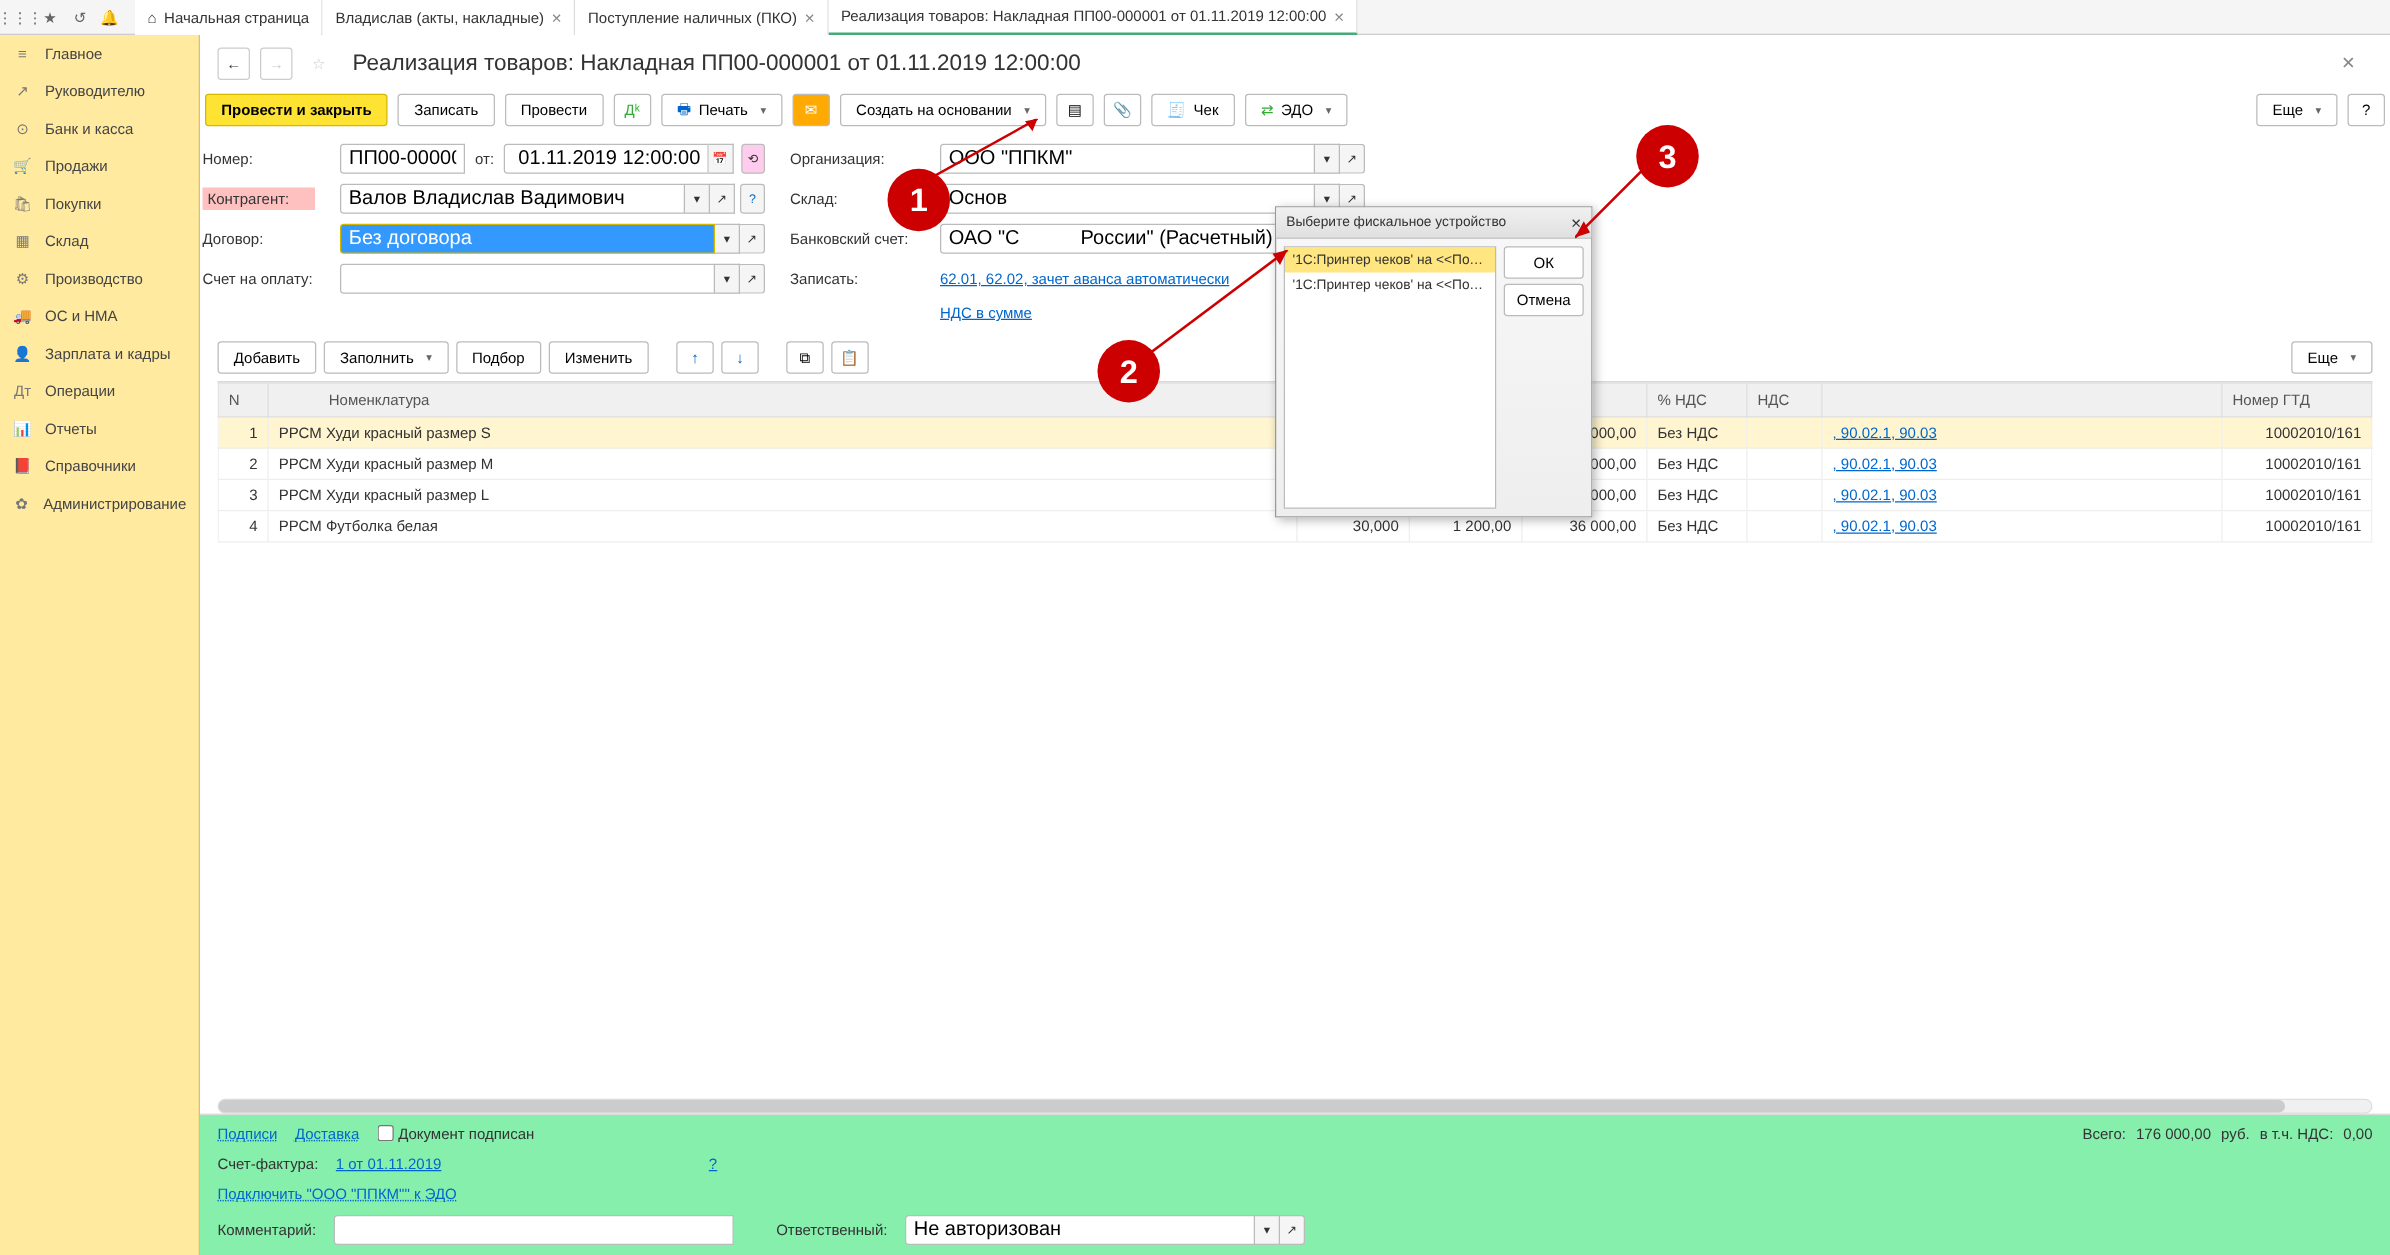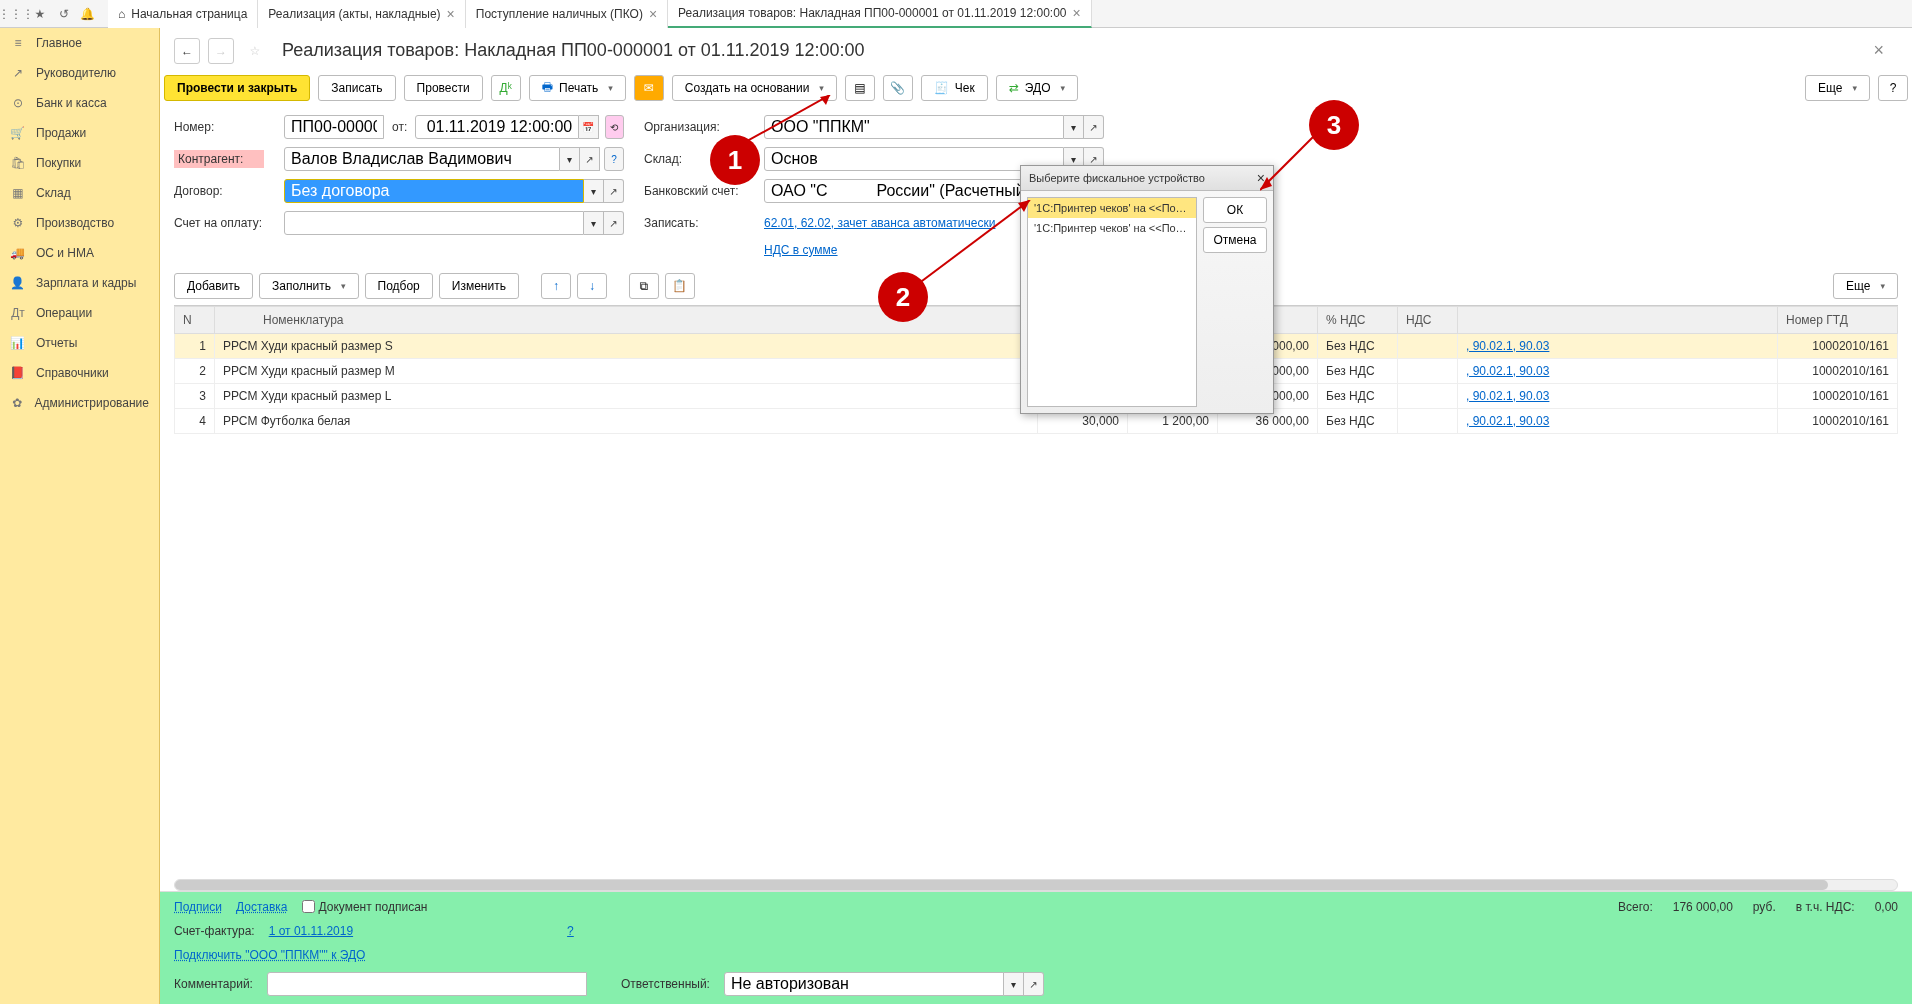--- a/index.html
+++ b/index.html
@@ -17,40 +17,40 @@
 .content { flex: 1; display: flex; flex-direction: column; overflow: hidden; padding: 0; }
 .doc-header-row { display: flex; align-items: center; padding: 8px 14px 0; gap: 8px; }
 .nav-btn { width: 26px; height: 26px; border: 1px solid #ccc; background: #fff; display: flex; align-items: center; justify-content: center; cursor: pointer; border-radius: 3px; }
 .doc-title { font-size: 18px; font-weight: normal; margin-left: 6px; }
 .close-doc { margin-left: auto; font-size: 18px; color: #888; cursor: pointer; padding: 4px 14px; }
 .cmd-bar { display: flex; align-items: center; padding: 10px 4px; gap: 8px; flex-wrap: wrap; }
 .btn { height: 26px; padding: 0 12px; border: 1px solid #bbb; background: #fff; border-radius: 3px; cursor: pointer; font-size: 12px; display: inline-flex; align-items: center; gap: 6px; }
 .btn.primary { background: #ffe333; border-color: #d4b800; font-weight: bold; }
 .btn.icon-only { width: 30px; padding: 0; justify-content: center; }
 .btn.has-dd::after { content: "▾"; font-size: 9px; color: #666; margin-left: 4px; }
-.form-grid { display: grid; grid-template-columns: 90px 340px 100px 340px; gap: 8px 20px; padding: 4px 14px 10px; align-items: center; }
+.form-grid { display: grid; grid-template-columns: 90px 340px 100px 340px; gap: 8px 20px; padding: 4px 2px 10px; align-items: center; }
 .form-label { font-size: 12px; color: #333; }
 .form-label.hl { background: #ffc0c0; padding: 2px 4px; }
 .field { display: flex; align-items: center; gap: 0; }
 .input { height: 24px; border: 1px solid #bbb; padding: 0 6px; font-size: 16px; background: #fff; flex: 1; border-radius: 3px 0 0 3px; }
 .input.sel { background: #3399ff; color: #fff; }
 .fld-btn { width: 20px; height: 24px; border: 1px solid #bbb; border-left: none; background: #f5f5f5; cursor: pointer; display: flex; align-items: center; justify-content: center; font-size: 10px; }
 .fld-btn:last-child { border-radius: 0 3px 3px 0; }
 .link { color: #0066cc; text-decoration: underline; cursor: pointer; font-size: 12px; }
 .link.dotted { text-decoration: underline dotted; }
 .table-toolbar { display: flex; align-items: center; padding: 6px 14px; gap: 6px; }
 .table-wrap { flex: 1; overflow: auto; border-top: 1px solid #ccc; margin: 0 14px; position: relative; }
 table { border-collapse: collapse; width: 100%; font-size: 12px; }
 th { background: #f0f0f0; border: 1px solid #ddd; padding: 6px 8px; text-align: left; font-weight: normal; color: #555; }
 td { border: 1px solid #eee; padding: 5px 8px; }
 tr.sel-row td { background: #fff5d0; }
 .num { text-align: right; }
 .footer { padding: 8px 14px; border-top: 1px solid #ddd; display: flex; flex-direction: column; gap: 10px; background: #86efac; }
 .footer-row { display: flex; align-items: center; gap: 14px; }
-.totals { display: flex; gap: 20px; margin-left: auto; align-items: flex-start; }
+.totals { display: flex; gap: 8px; margin-left: auto; align-items: flex-start; }
 .scrollbar-h { height: 12px; background: #f0f0f0; border: 1px solid #ddd; margin: 4px 14px 0; position: relative; border-radius: 6px; }
 .thumb-h { position: absolute; left: 0; width: 96%; height: 100%; background: #ccc; border-radius: 6px; }
 
 .dialog { position: absolute; left: 1020px; top: 165px; width: 254px; background: linear-gradient(#f8f8f8,#eee); border: 1px solid #999; box-shadow: 2px 2px 8px rgba(0,0,0,0.3); }
 .dialog-title { display: flex; align-items: center; padding: 4px 8px; font-size: 11px; background: linear-gradient(#f0f0f0,#e0e0e0); border-bottom: 1px solid #bbb; }
 .dialog-title .dclose { margin-left: auto; cursor: pointer; font-size: 14px; }
 .dialog-body { display: flex; padding: 6px; gap: 6px; }
 .dev-list { flex: 1; border: 1px solid #bbb; background: #fff; height: 210px; overflow: hidden; }
 .dev-item { padding: 4px 6px; font-size: 11px; cursor: pointer; white-space: nowrap; overflow: hidden; text-overflow: ellipsis; }
 .dev-item.sel { background: #ffe680; }
@@ -67,21 +67,21 @@
   <div class="tb-btn">⋮⋮⋮</div>
   <div class="tb-btn">★</div>
   <div class="tb-btn">↺</div>
   <div class="tb-btn">🔔</div>
   <div class="tabs-bar" id="tabs">
       <div class="tab">
         <span>⌂</span>
         <span>Начальная страница</span>
       </div>
       <div class="tab">
-        <span>Реализация (акты, накладные)</span>
+        <span>Владислав (акты, накладные)</span>
         <span class="close">×</span>
       </div>
       <div class="tab">
         <span>Поступление наличных (ПКО)</span>
         <span class="close">×</span>
       </div>
       <div class="tab active">
         <span>Реализация товаров: Накладная ПП00-000001 от 01.11.2019 12:00:00</span>
         <span class="close">×</span>
       </div>

